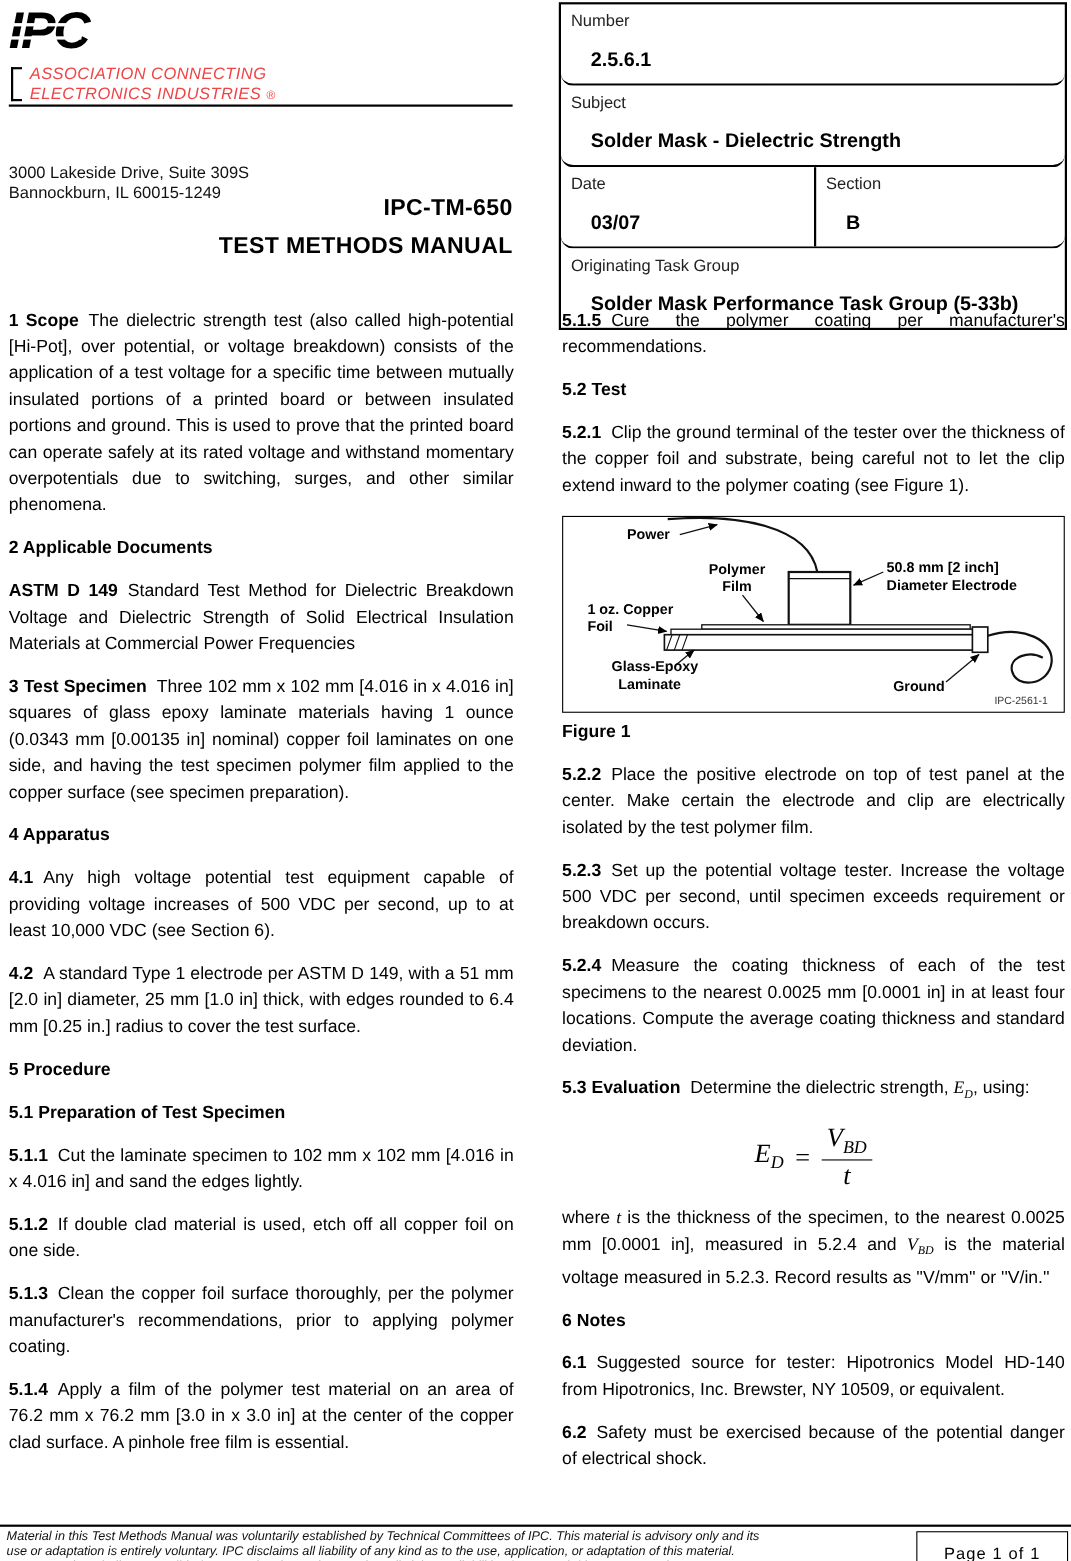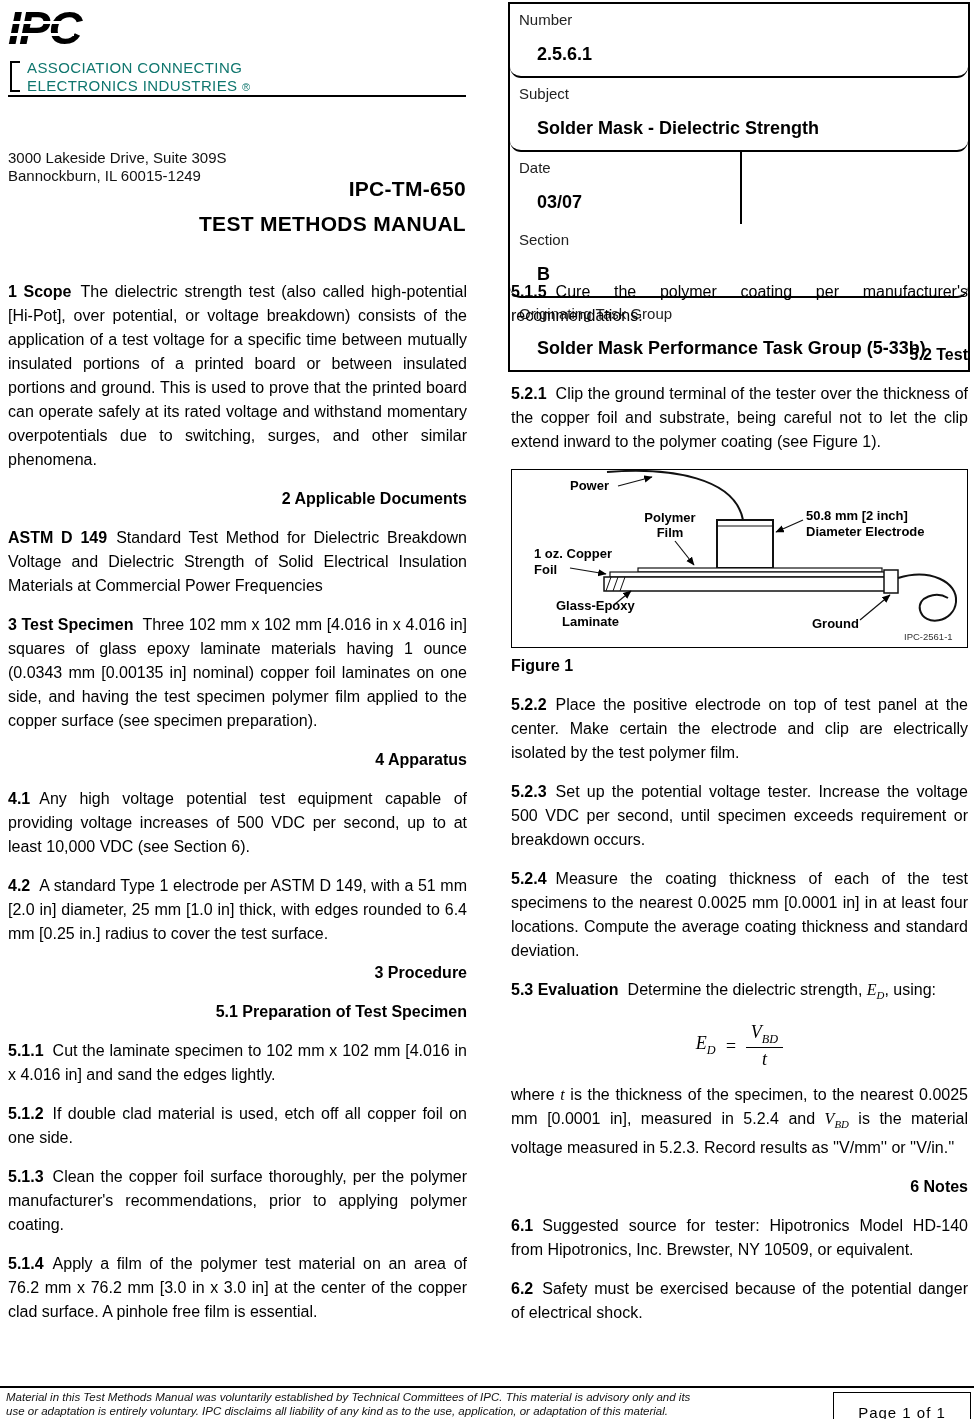--- a/index.html
+++ b/index.html
@@ -11,58 +11,58 @@
 
   
   .logo-block { position:absolute; top:4px; left:8px; display:inline-block; }
   .logo-text { font-size:47px; font-weight:bold; font-style:italic; letter-spacing:-2px; line-height:1; }
   .logo-stripe { position:absolute; left:0; right:6px; height:3px; background:#fff; }
   .logo-stripe.s1 { top:17px; }
   .logo-stripe.s2 { top:29px; }
 
   .assoc { position:absolute; top:59px; left:10px; display:flex; gap:7px; align-items:flex-start; }
   .assoc-bracket { width:10px; height:31px; border-left:2.5px solid #000; border-top:2.5px solid #000; border-bottom:2.5px solid #000; margin-top:2px; }
-  .assoc-lines { font-size:15px; line-height:17.5px; letter-spacing:0.4px; color:#0f766e; }
+  .assoc-lines { font-style:italic; font-size:15px; line-height:17.5px; letter-spacing:0.4px; color:#ef4444; }
   .reg { font-size:11px; }
 
   .header-rule { position:absolute; top:95px; left:8px; width:458px; height:2px; background:#000; }
   .address { position:absolute; top:101px; left:8px; width:458px; font-size:15px; line-height:17.5px; color:#111;margin-top:48px; }
 
   .doc-title { position:absolute; top:171px; left:0; width:466px; text-align:right; font-weight:bold; font-size:21px; line-height:35px; letter-spacing:0.3px; }
 
   
   .info-table { position:absolute; top:2px; left:508px; width:462px; border:2px solid #000; background:#fff; }
   .it-row { border-bottom:2px solid #000;border-radius:11px; }
   .it-row:last-child { border-bottom:none; }
   .it-cellpad { padding:7px 10px 11px 9px; }
   .it-label { font-size:15px; color:#222; }
   .it-value { font-size:18px; font-weight:bold; margin:16px 0 0 18px; }
-  .it-split { display:flex;flex-direction:column; }
+  .it-split { display:flex; }
   .it-split .it-cell-left { width:232px; border-right:2px solid #000; }
   .it-split .it-cell-right { flex:1; }
 
   
   .col { position:absolute; top:280px; font-size:16px; line-height:24px; text-align:justify; }
   .col-left { left:8px; width:459px; }
   .col-right { left:511px; width:457px; }
   .para { margin:0 0 15px; }
-  .hpara { font-weight:bold; text-align:right; }
+  .hpara { font-weight:bold; text-align:left; }
   .lead { font-weight:bold; margin-right:9px; }
   .ivar { font-family:"Liberation Serif", serif; font-style:italic; }
   sub { font-size:0.68em; }
 
   
   .figure-box { width:457px; height:179px; border:1.5px solid #000; margin:12px 0 6px; overflow:hidden; background:#fff; }
   .fig-caption { font-weight:bold; text-align:left; margin:0 0 15px; }
   .fig-svg text { font-family:"Liberation Sans", sans-serif; font-size:13px; font-weight:bold; fill:#000; }
   .fig-svg text.ref { font-size:9.5px; font-weight:normal; fill:#333; }
 
   
   .equation { display:flex; justify-content:center; align-items:center; gap:9px;
-    font-family:"Liberation Serif", serif; font-style:italic; font-size:18px; margin:2px 0 13px; }
+    font-family:"Liberation Serif", serif; font-style:italic; font-size:24px; margin:2px 0 13px; }
   .frac { display:inline-flex; flex-direction:column; align-items:center; line-height:1.15; }
   .frac .num { border-bottom:1.4px solid #000; padding:0 5px 1px; }
   .frac .den { padding-top:1px; }
 
   
   .footer-rule { position:absolute; top:1386px; left:0; width:974px; height:1.5px; background:#000; }
   .disclaimer { position:absolute; top:1391px; left:6px; width:690px; font-size:11.5px; line-height:13.5px; font-style:italic; color:#111; text-align:left; }
   .page-box { position:absolute; top:1392px; left:833px; width:138px; height:40px; border:1.5px solid #000;
     display:flex; align-items:center; justify-content:center; font-size:15px; letter-spacing:1px; }
 </style>
@@ -130,21 +130,21 @@
     <p class="para"><span class="lead">ASTM D 149</span><span>Standard Test Method for Dielectric Breakdown Voltage and Dielectric Strength of Solid Electrical Insulation Materials at Commercial Power Frequencies</span></p>
 
     <p class="para"><span class="lead">3 Test Specimen</span><span>Three 102 mm x 102 mm [4.016 in x 4.016 in] squares of glass epoxy laminate materials having 1 ounce (0.0343 mm [0.00135 in] nominal) copper foil laminates on one side, and having the test specimen polymer film applied to the copper surface (see specimen preparation).</span></p>
 
     <p class="para hpara">4 Apparatus</p>
 
     <p class="para"><span class="lead">4.1</span><span>Any high voltage potential test equipment capable of providing voltage increases of 500 VDC per second, up to at least 10,000 VDC (see Section 6).</span></p>
 
     <p class="para"><span class="lead">4.2</span><span>A standard Type 1 electrode per ASTM D 149, with a 51 mm [2.0 in] diameter, 25 mm [1.0 in] thick, with edges rounded to 6.4 mm [0.25 in.] radius to cover the test surface.</span></p>
 
-    <p class="para hpara">3 Procedure</p>
+    <p class="para hpara">5 Procedure</p>
 
     <p class="para hpara">5.1 Preparation of Test Specimen</p>
 
     <p class="para"><span class="lead">5.1.1</span><span>Cut the laminate specimen to 102 mm x 102 mm [4.016 in x 4.016 in] and sand the edges lightly.</span></p>
 
     <p class="para"><span class="lead">5.1.2</span><span>If double clad material is used, etch off all copper foil on one side.</span></p>
 
     <p class="para"><span class="lead">5.1.3</span><span>Clean the copper foil surface thoroughly, per the polymer manufacturer's recommendations, prior to applying polymer coating.</span></p>
 
     <p class="para"><span class="lead">5.1.4</span><span>Apply a film of the polymer test material on an area of 76.2 mm x 76.2 mm [3.0 in x 3.0 in] at the center of the copper clad surface. A pinhole free film is essential.</span></p>

